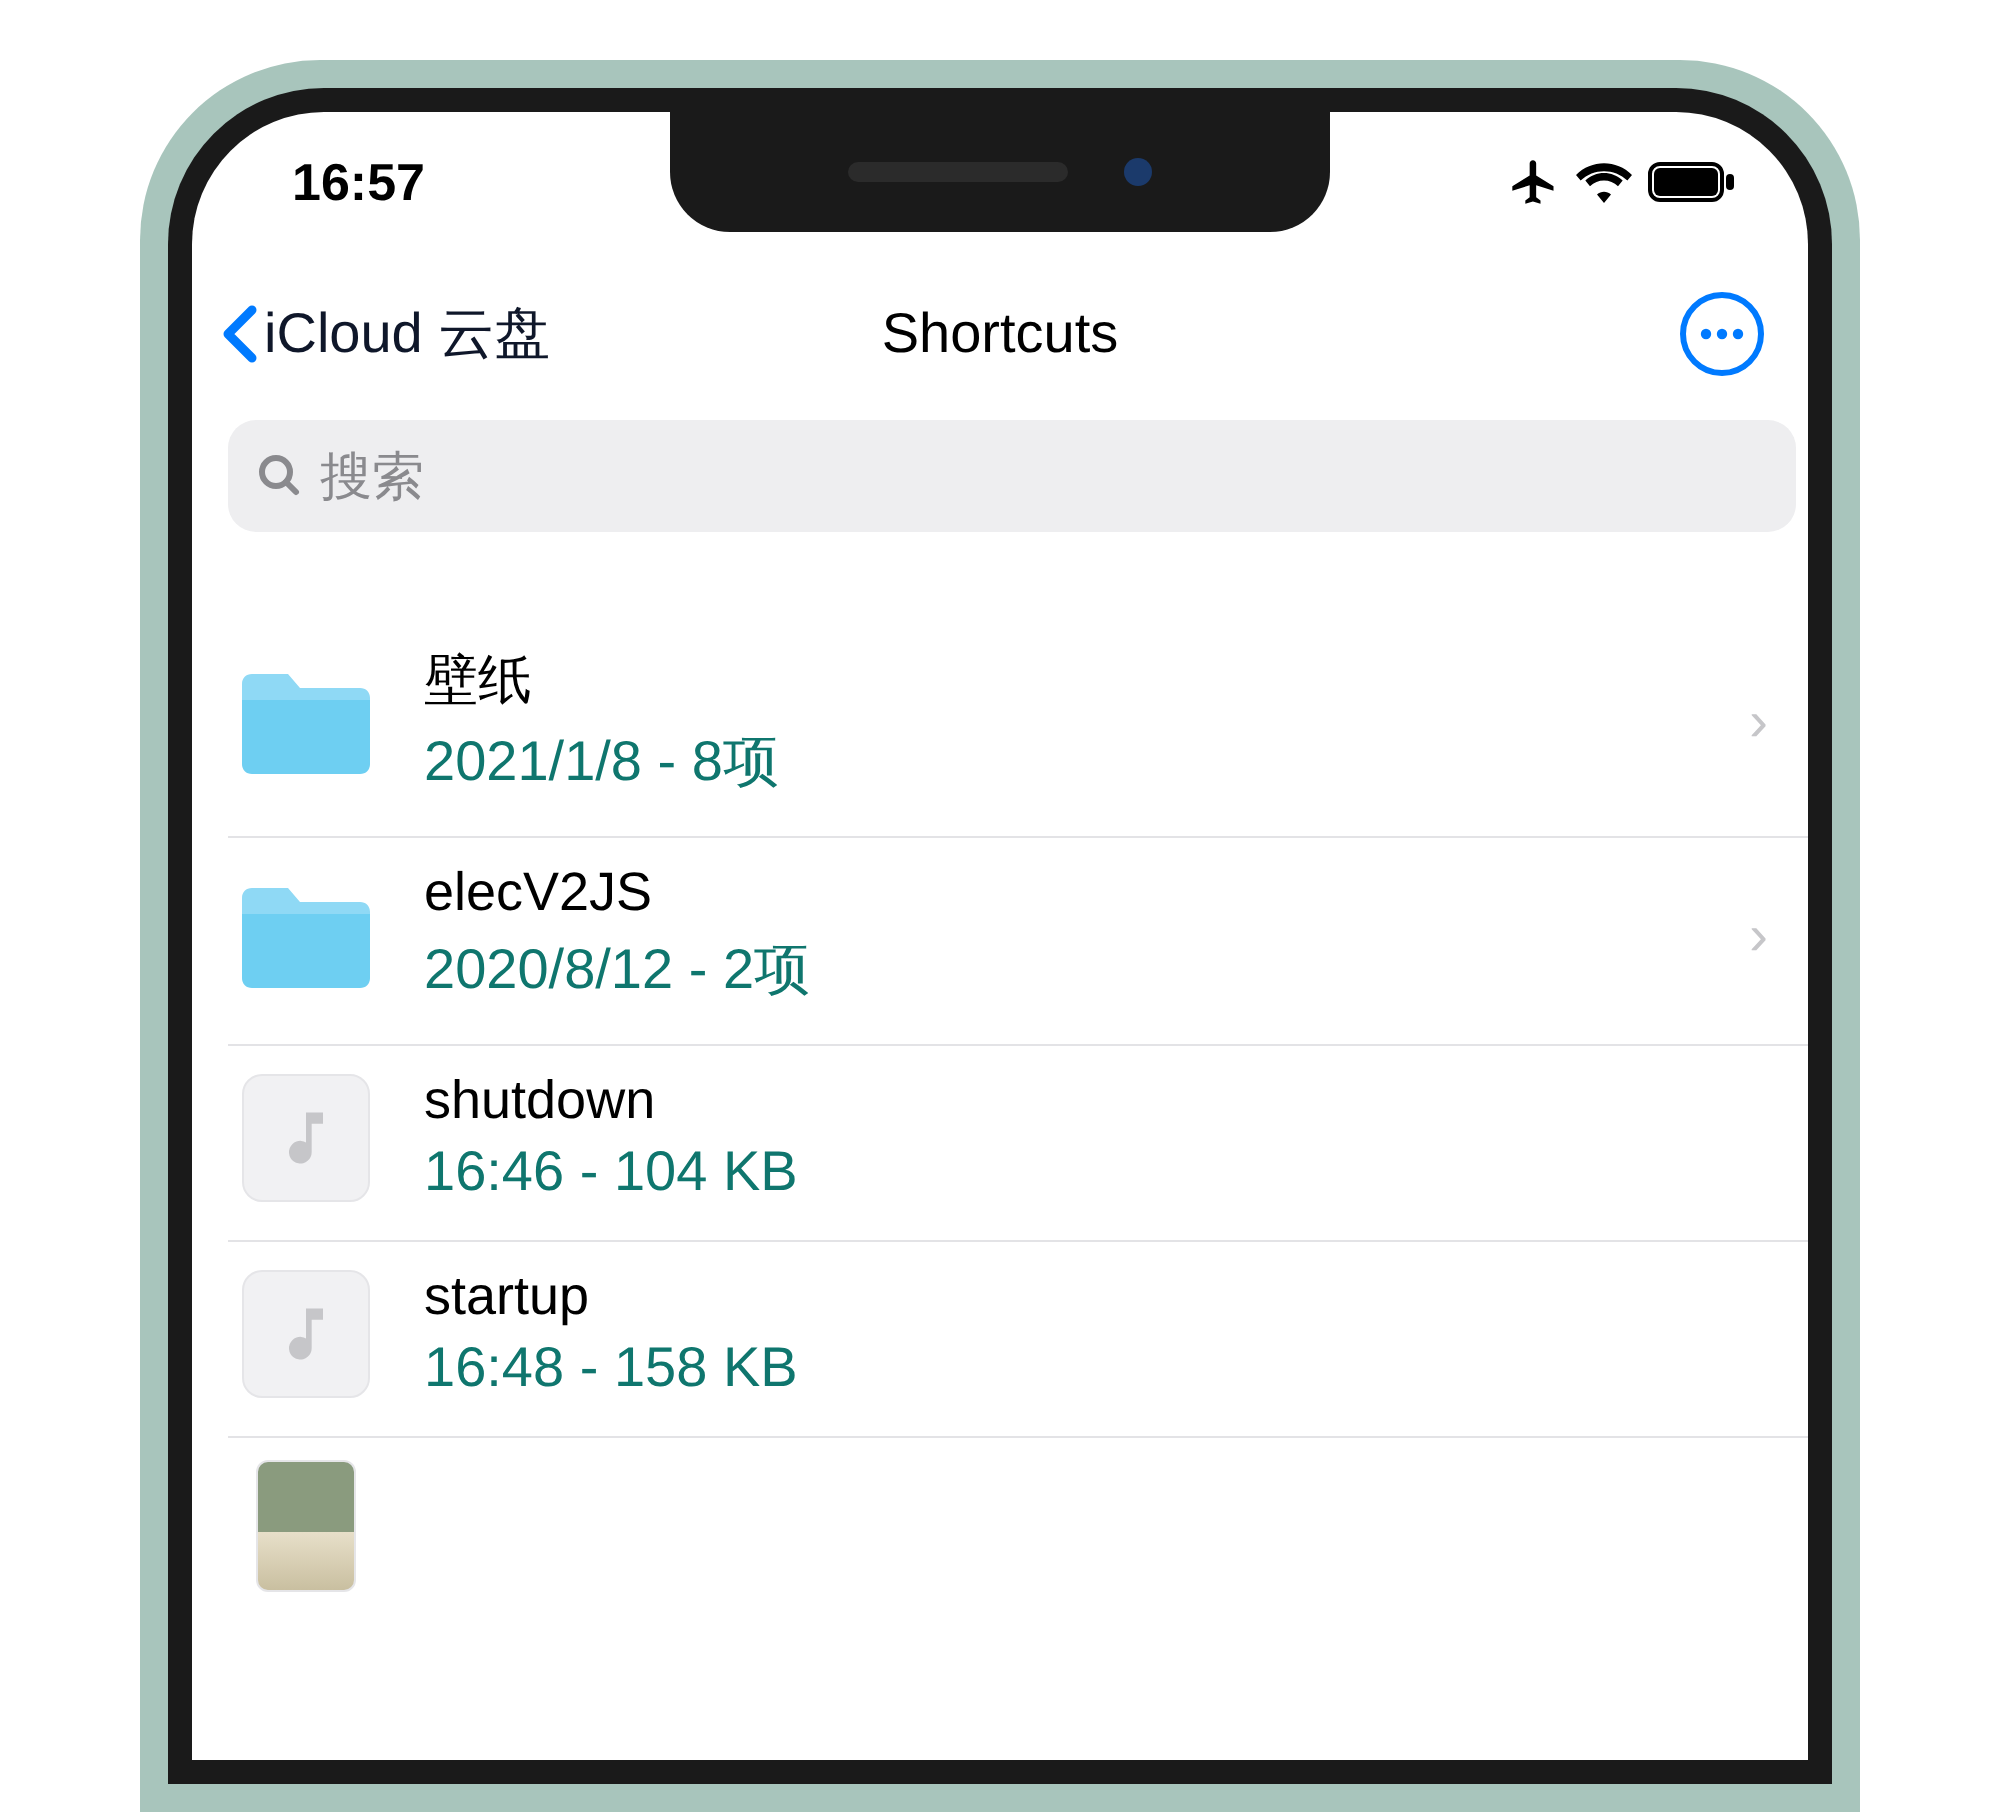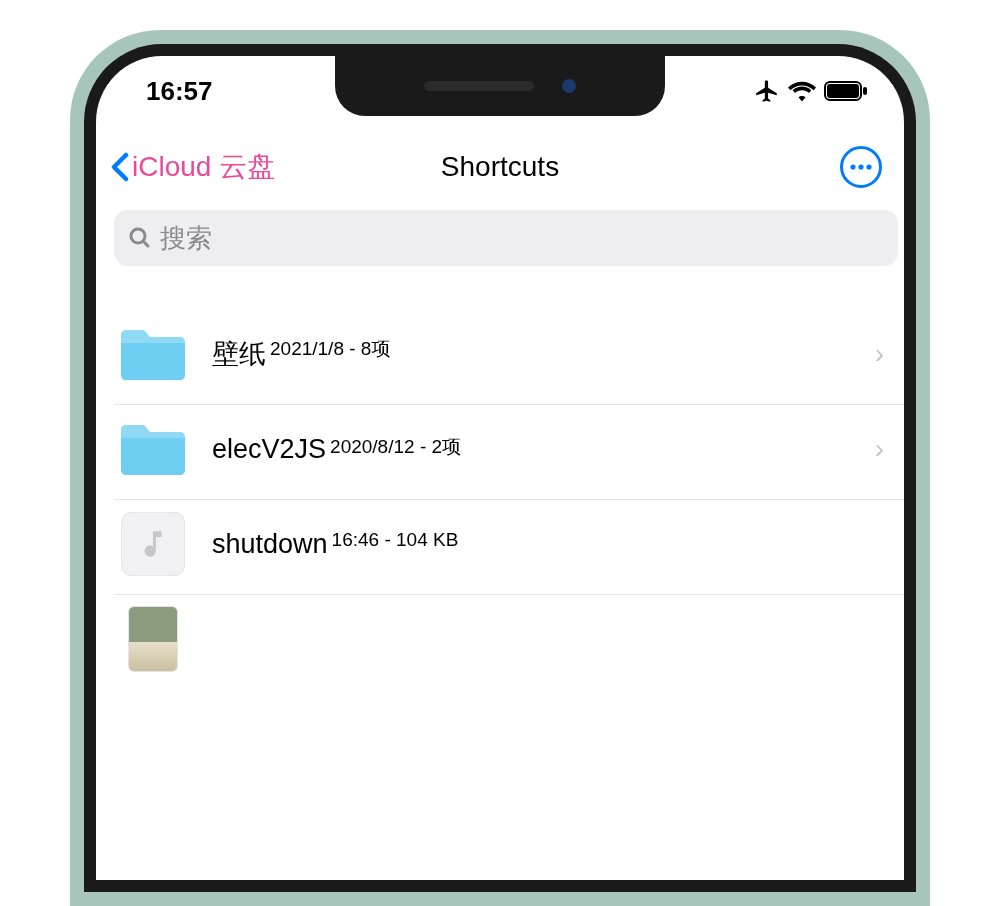--- a/index.html
+++ b/index.html
@@ -74,21 +74,21 @@
   }
   .status-right { display:flex; align-items:center; gap:8px; }
   .status-right svg { display:block; }
 
   .navbar {
     display:flex;
     align-items:center;
     justify-content:space-between;
     padding: 20px 22px 18px 14px;
   }
-  .back { display:flex; align-items:center; color:#ec4899; font-size:28px; gap:2px;}
+  .back { display:flex; align-items:center; color:#0f172a; font-size:28px; gap:2px;}
   .title { font-size:28px; font-weight:400; color:#000; position:absolute; left:0; right:0; text-align:center; pointer-events:none;}
   .morebtn { width:42px; height:42px; border:3px solid #007aff; border-radius:50%; display:flex; align-items:center; justify-content:center; color:#007aff; font-size:22px; font-weight:bold;}
 
   .searchbar {
     margin: 4px 6px 14px 18px;
     background:#eeeef0;
     border-radius:14px;
     height:56px;
     display:flex;
     align-items:center;
@@ -121,23 +121,23 @@
     display:flex; align-items:center; justify-content:center;
     color:#c6c6c9;
     border:1px solid #e5e5e8;
   }
   .imgthumb {
     width:50px; height:66px;
     border-radius:6px;
     background: linear-gradient(to bottom, #8a9b7e 0%, #8a9b7e 55%, #e7dfc9 55%, #c9bfa0 100%);
     border:1px solid #e5e5e8;
   }
-  .rowtext { flex:1; display:flex; flex-direction:row; gap:4px;}
+  .rowtext { flex:1; display:flex; flex-direction:column; gap:4px;}
   .rowtitle { font-size:27px; color:#000;}
-  .rowsub { font-size:19px; color:#000000;}
+  .rowsub { font-size:28px; color:#0f766e;}
   .chev { color:#c6c6c9; font-size:28px; }
 </style>
 </head>
 <body>
 
 <div class="phone-frame">
 
   <div class="phone-inner">
     <div class="screen">
       <div class="notch">
@@ -228,20 +228,33 @@
                   <path d="M12 3v10.55A4 4 0 1 0 14 17V7h4V3h-6z"></path>
                 </svg>
           </div>
             </div>
           <div class="rowtext">
             <span class="rowtitle">shutdown</span>
             <span class="rowsub">16:46 - 104 KB</span>
           </div>
         </div>
 
+        <div class="row">
+          <div class="icon-box">
+              <div class="fileicon">
+            <svg width="34" height="34" viewBox="0 0 24 24" fill="#c6c6c9">
+                  <path d="M12 3v10.55A4 4 0 1 0 14 17V7h4V3h-6z"></path>
+                </svg>
+          </div>
+            </div>
+          <div class="rowtext">
+            <span class="rowtitle">startup</span>
+            <span class="rowsub">16:48 - 158 KB</span>
+          </div>
+        </div>
 
         <div class="row">
           <div class="icon-box">
               <div class="imgthumb"></div>
             </div>
         </div>
 
       </div>
     </div>
   </div>

